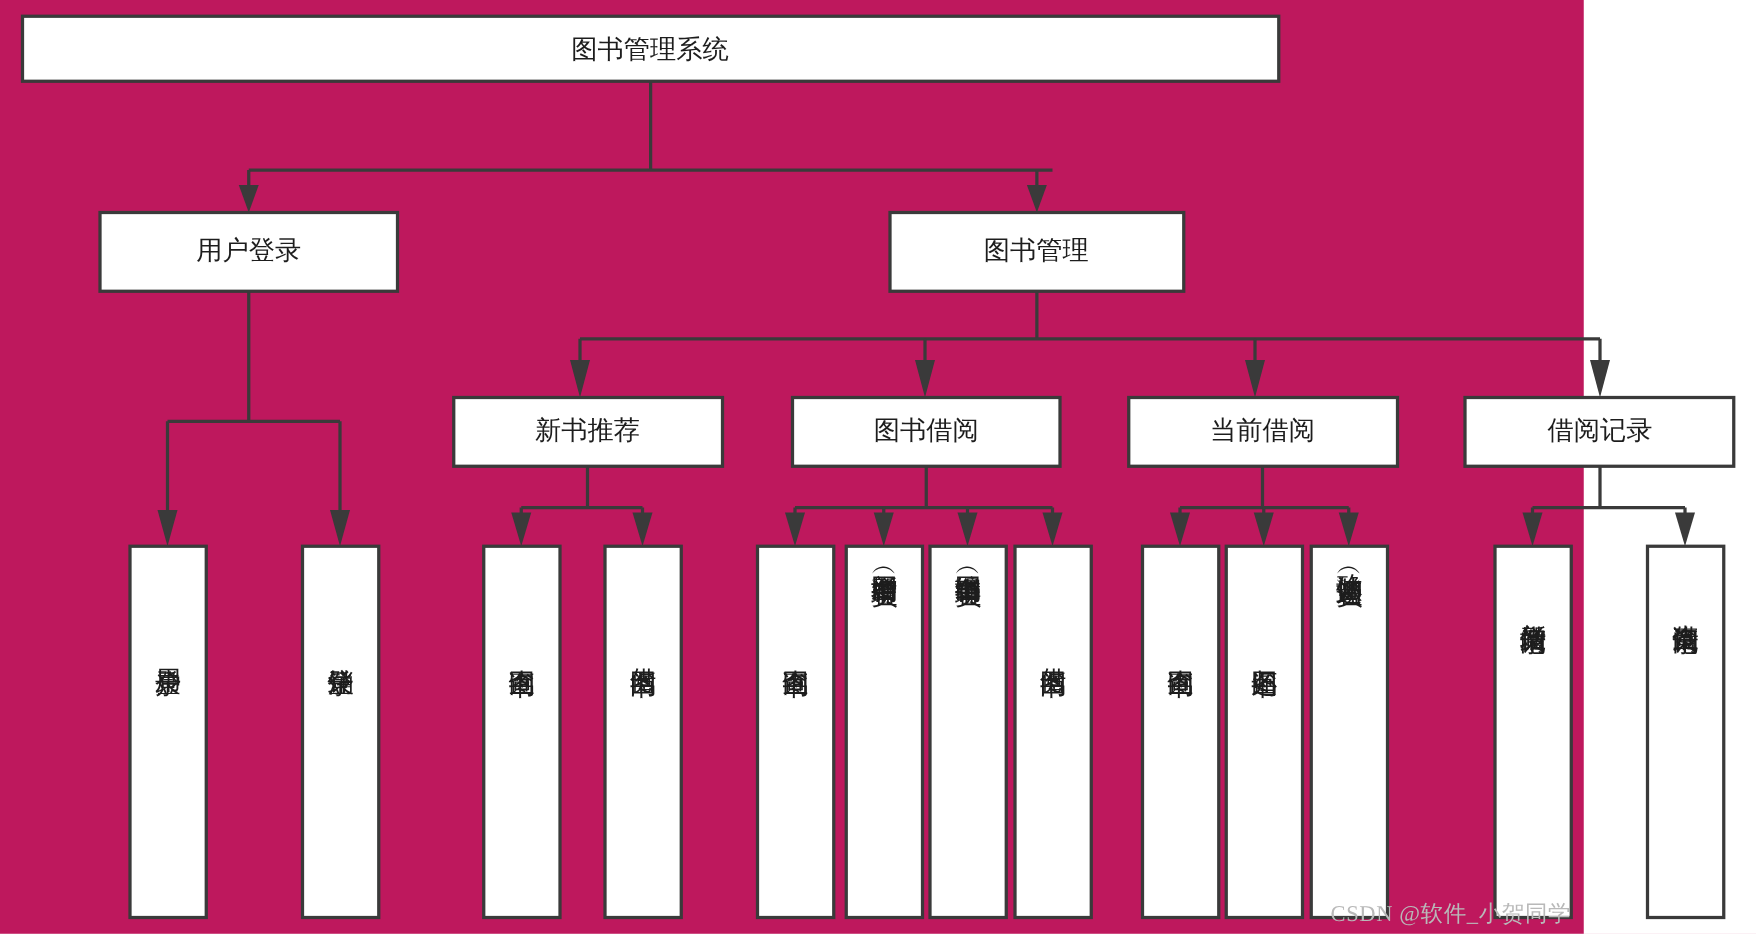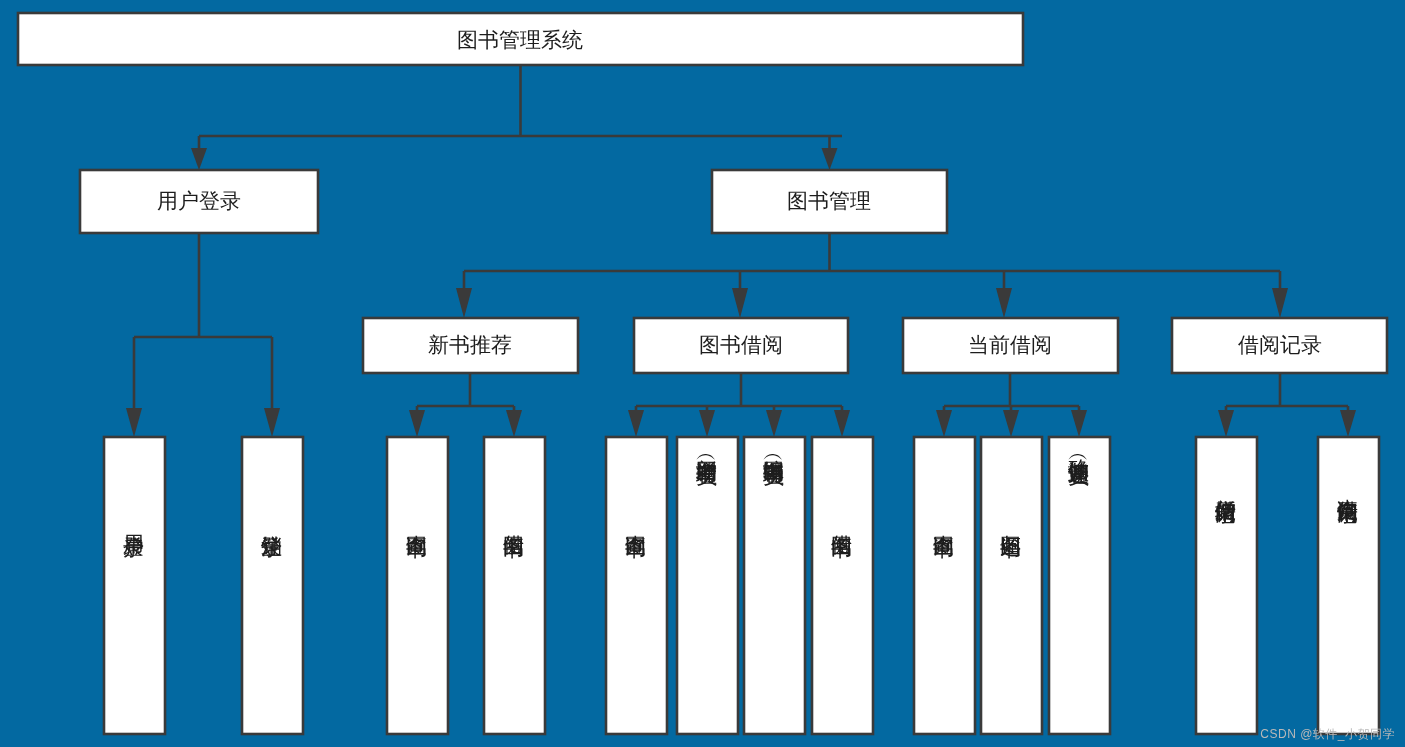--- a/index.html
+++ b/index.html
@@ -9,23 +9,23 @@
   }
   body {
     width: 1405px;
     height: 747px;
     font-family: "Liberation Sans", "DejaVu Sans", sans-serif;
     overflow: hidden;
     position: relative;
   }
   #diagram-root {
     position: relative;
-    width: 1405px;
+    width: 1267px;
     height: 747px;
-    background: #0369a1;
+    background: #be185d;
   }
   svg.diagram-canvas {
     position: absolute;
     top: 0;
     left: 0;
     width: 1405px;
     height: 747px;
   }
   .node-box {
     fill: #ffffff;
@@ -55,22 +55,22 @@
     fill: #1d1d1d;
     writing-mode: vertical-rl;
     text-orientation: upright;
     letter-spacing: 1px;
     text-anchor: middle;
   }
   .watermark-text {
     position: absolute;
     right: 10px;
     bottom: 4px;
-    font-family: Liberation Sans, sans-serif;
-    font-size: 12px;
+    font-family: Liberation Serif, serif;
+    font-size: 18px;
     color: #b9b9b9;
     white-space: nowrap;
     letter-spacing: 0.5px;
     user-select: none;
   }
 </style>
 </head>
 <body>
 
 <div id="diagram-root">

